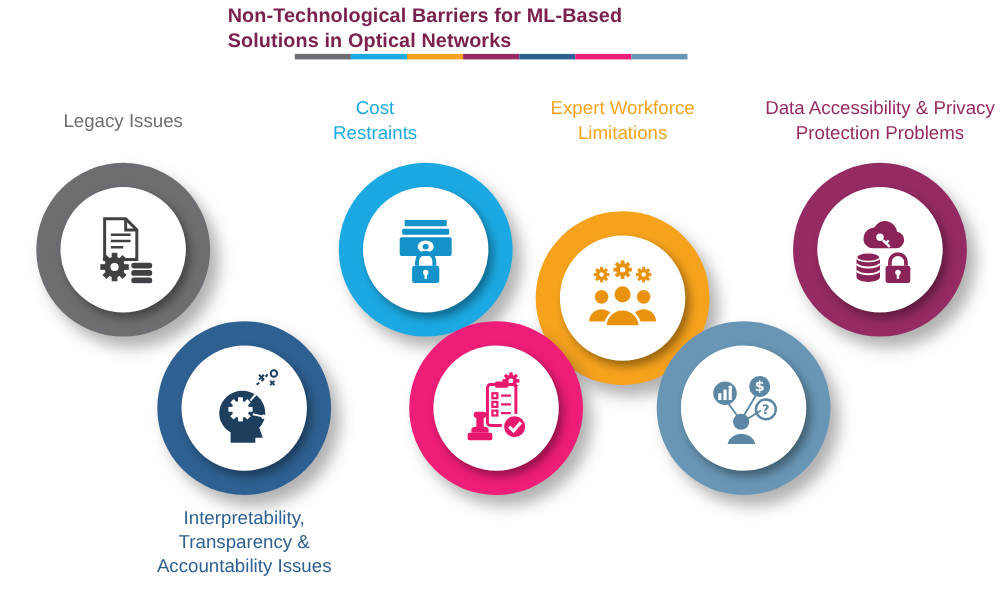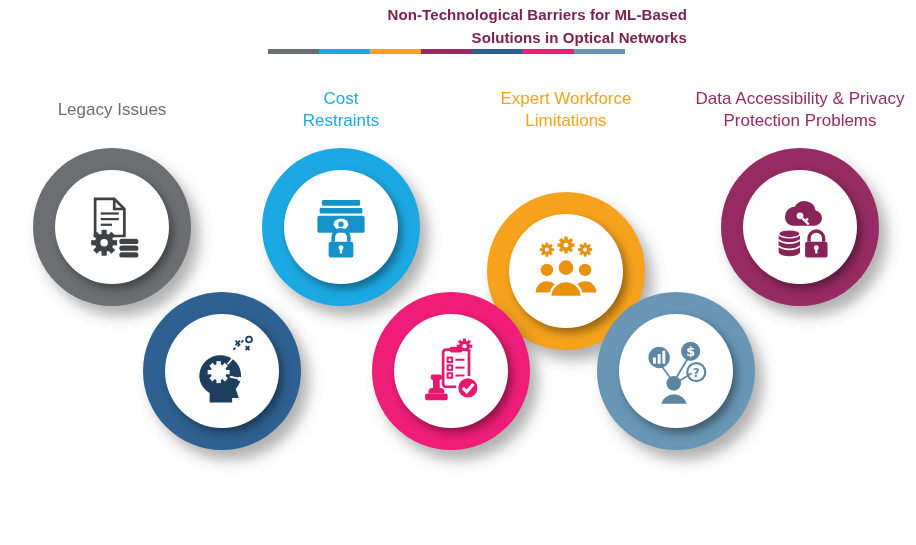--- a/index.html
+++ b/index.html
@@ -1,21 +1,21 @@
 <!DOCTYPE html>
 <html><head>
 <meta charset="utf-8">
 <style>
   html,body{margin:0;padding:0;background:#ffffff;}
   body{font-family:"Liberation Sans", sans-serif;}
   .canvas{position:relative;width:916px;height:545px;background:#fff;overflow:hidden;}
 
   .title{
     position:absolute;left:207px;top:3px;width:480px;
-    text-align:right;font-size:15px;line-height:23px;font-weight:600;
+    text-align:left;font-size:18px;line-height:23px;font-weight:600;
     white-space:pre-line;letter-spacing:.1px;
   }
   .colorbar{position:absolute;left:268px;top:49px;width:357px;height:5px;display:flex;}
   .colorbar span{flex:1;height:100%;}
 
   .item{position:absolute;width:250px;display:flex;flex-direction:column;align-items:center;}
   .item .label{
     width:100%;text-align:center;font-size:17px;line-height:22px;
     white-space:pre-line;color:var(--ring);
   }
@@ -86,21 +86,21 @@
           <g fill="currentColor" stroke="#fff" stroke-width="1">
             <rect x="38" y="42" width="18" height="5.6" rx="2.8"></rect>
             <rect x="38" y="48" width="18" height="5.6" rx="2.8"></rect>
             <rect x="38" y="54" width="18" height="5.6" rx="2.8"></rect>
           </g>
         </svg>
       </div>
     </div>
   </div>
 
-  <div class="item toprow" style="left: 216px; top: 80px; --ring: #1ca9e3; --icon: #1592c9;">
+  <div class="item toprow" style="left: 216px; top: 80px; align-items: flex-end; --ring: #1ca9e3; --icon: #1592c9;">
     <div class="label">Cost
 Restraints</div>
     <div class="circle">
       <div class="inner">
         <svg class="icon" viewBox="0 0 64 64" width="72" height="72">
           <g fill="currentColor">
             <rect x="15" y="8" width="34" height="5" rx="1"></rect>
             <rect x="13" y="15" width="38" height="5" rx="1"></rect>
             <rect x="11" y="22" width="42" height="15" rx="1.5"></rect>
           </g>
@@ -169,20 +169,23 @@
           <path d="M37 26 l5-6 M39 37 l7 1.5" stroke="#fff" stroke-width="1.6" fill="none"></path>
           <circle cx="43.5" cy="18.5" r="1.8" fill="#fff"></circle>
           <circle cx="47.5" cy="39" r="1.8" fill="#fff"></circle>
           <path d="M42 13 c4-2.5 8-6 9.5-10" stroke="currentColor" stroke-width="1.6" stroke-dasharray="2.6 2.2" fill="none"></path>
           <path d="M44 5 l4 4 M48 5 l-4 4" stroke="currentColor" stroke-width="1.6"></path>
           <path d="M53 10 l3.4 3.4 M56.4 10 l-3.4 3.4" stroke="currentColor" stroke-width="1.6"></path>
           <circle cx="56" cy="4" r="2.6" fill="none" stroke="currentColor" stroke-width="1.6"></circle>
         </svg>
       </div>
     </div>
+    <div class="label">Interpretability,
+Transparency &amp;
+Accountability Issues</div>
   </div>
 
   <div class="item bottomrow" style="left: 326px; top: 292px; --ring: #ee1d77; --icon: #e9186f;">
     <div class="circle">
       <div class="inner">
         <svg class="icon" viewBox="0 0 64 64" width="72" height="72">
           <use href="#gear8" transform="translate(44,10) scale(0.55)" fill="currentColor"></use>
           <rect x="25" y="13" width="23" height="33" rx="2.5" fill="#fff" stroke="currentColor" stroke-width="2.4"></rect>
           <rect x="31" y="10.5" width="11" height="5" rx="1.5" fill="currentColor"></rect>
           <g stroke="currentColor" stroke-width="1.8" fill="none">

